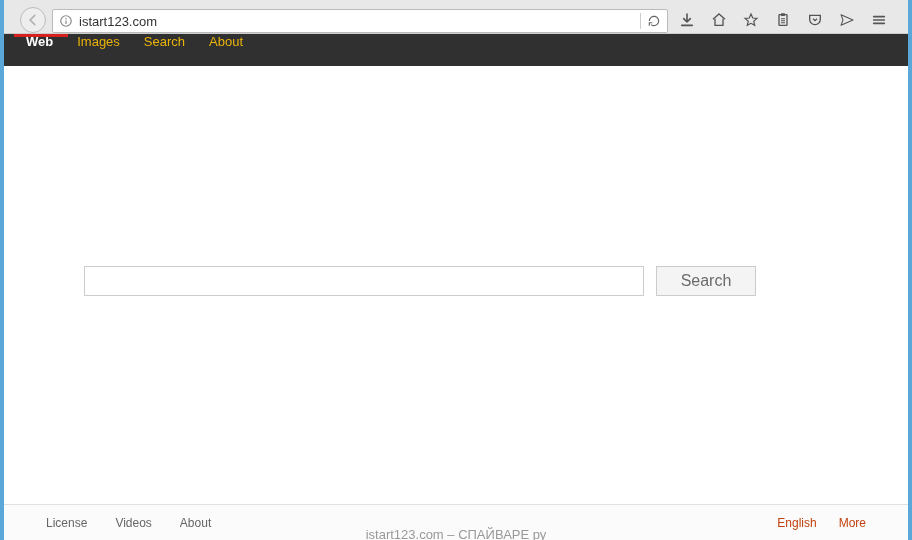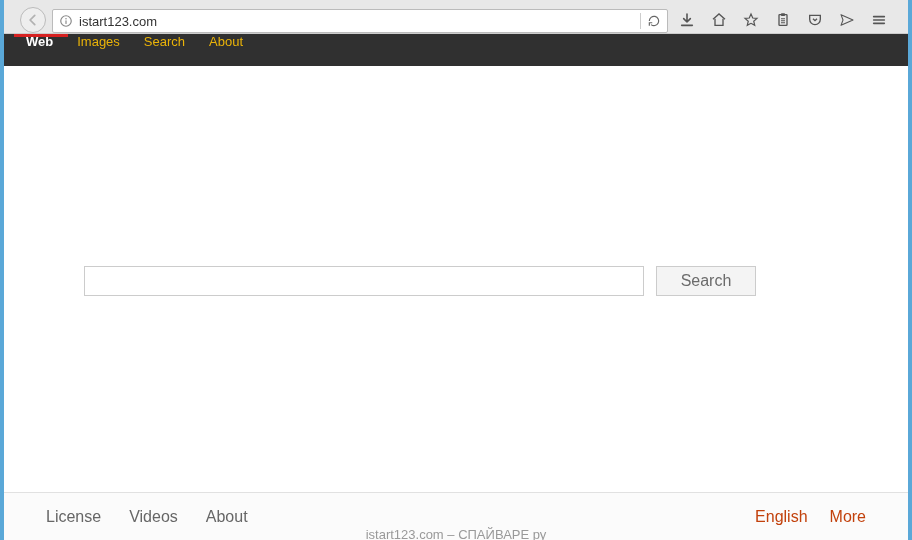--- a/index.html
+++ b/index.html
@@ -33,21 +33,21 @@
   
   .page { position:relative; background:#fff; height: calc(540px - 34px); display:flex; flex-direction:column;}
   .red-accent { position:absolute; top:0; left:10px; width:54px; height:3px; background:#d62121;}
   .tabs { background:#303030; height:32px; display:flex; align-items:flex-start; gap:24px; padding-left:22px;}
   .tab { color:#eab308; font-size:13px; cursor:pointer;}
   .tab.active { color:#fff; font-weight:bold;}
   .content { flex:1; background:#fff; position:relative;}
   .search-row { position:absolute; top:200px; left:80px; display:flex; gap:12px; align-items:center;}
   .search-box { width:560px; height:30px; border:1px solid #ccc; padding:2px 6px; font-size:14px; outline:none;}
   .search-btn { width:100px; height:30px; border:1px solid #ccc; background:#f4f4f4; color:#6b6b6b; font-size:16px; cursor:pointer;}
-  .footer { height:48px; border-top:1px solid #e1e1e1; background:#fbfbfb; display:flex; align-items:center; padding:0 42px; font-size:16px; color:#666;}
+  .footer { height:36px; border-top:1px solid #e1e1e1; background:#fbfbfb; display:flex; align-items:center; padding:0 42px; font-size:12px; color:#666;}
   .flinks { display:flex; gap:28px;}
   .flink { cursor:pointer;}
   .fright { margin-left:auto; display:flex; gap:22px; color:#c2410c;}
   .fright span { cursor:pointer;}
   .caption { text-align:center; font-size:13px; color:#999; padding-top:6px; background:transparent; position:absolute; bottom:-2px; width:100%;}
 </style>
 </head>
 <body>
 
 <div class="chrome">

